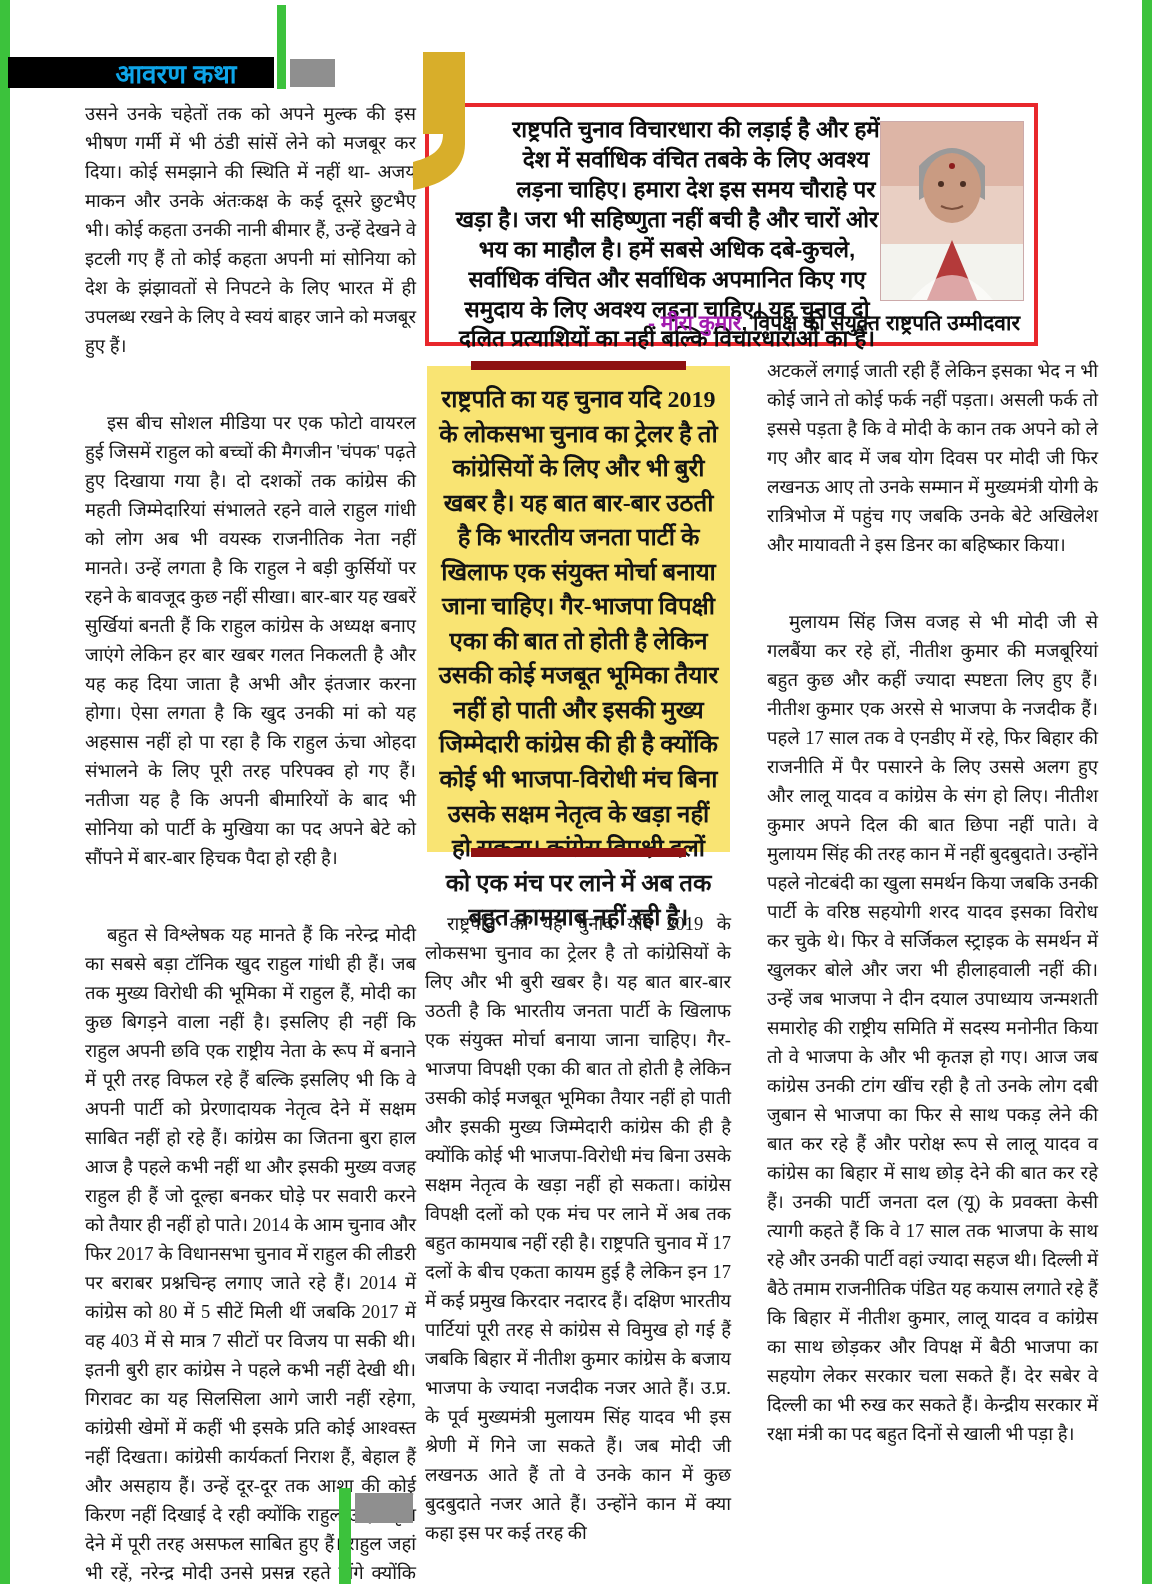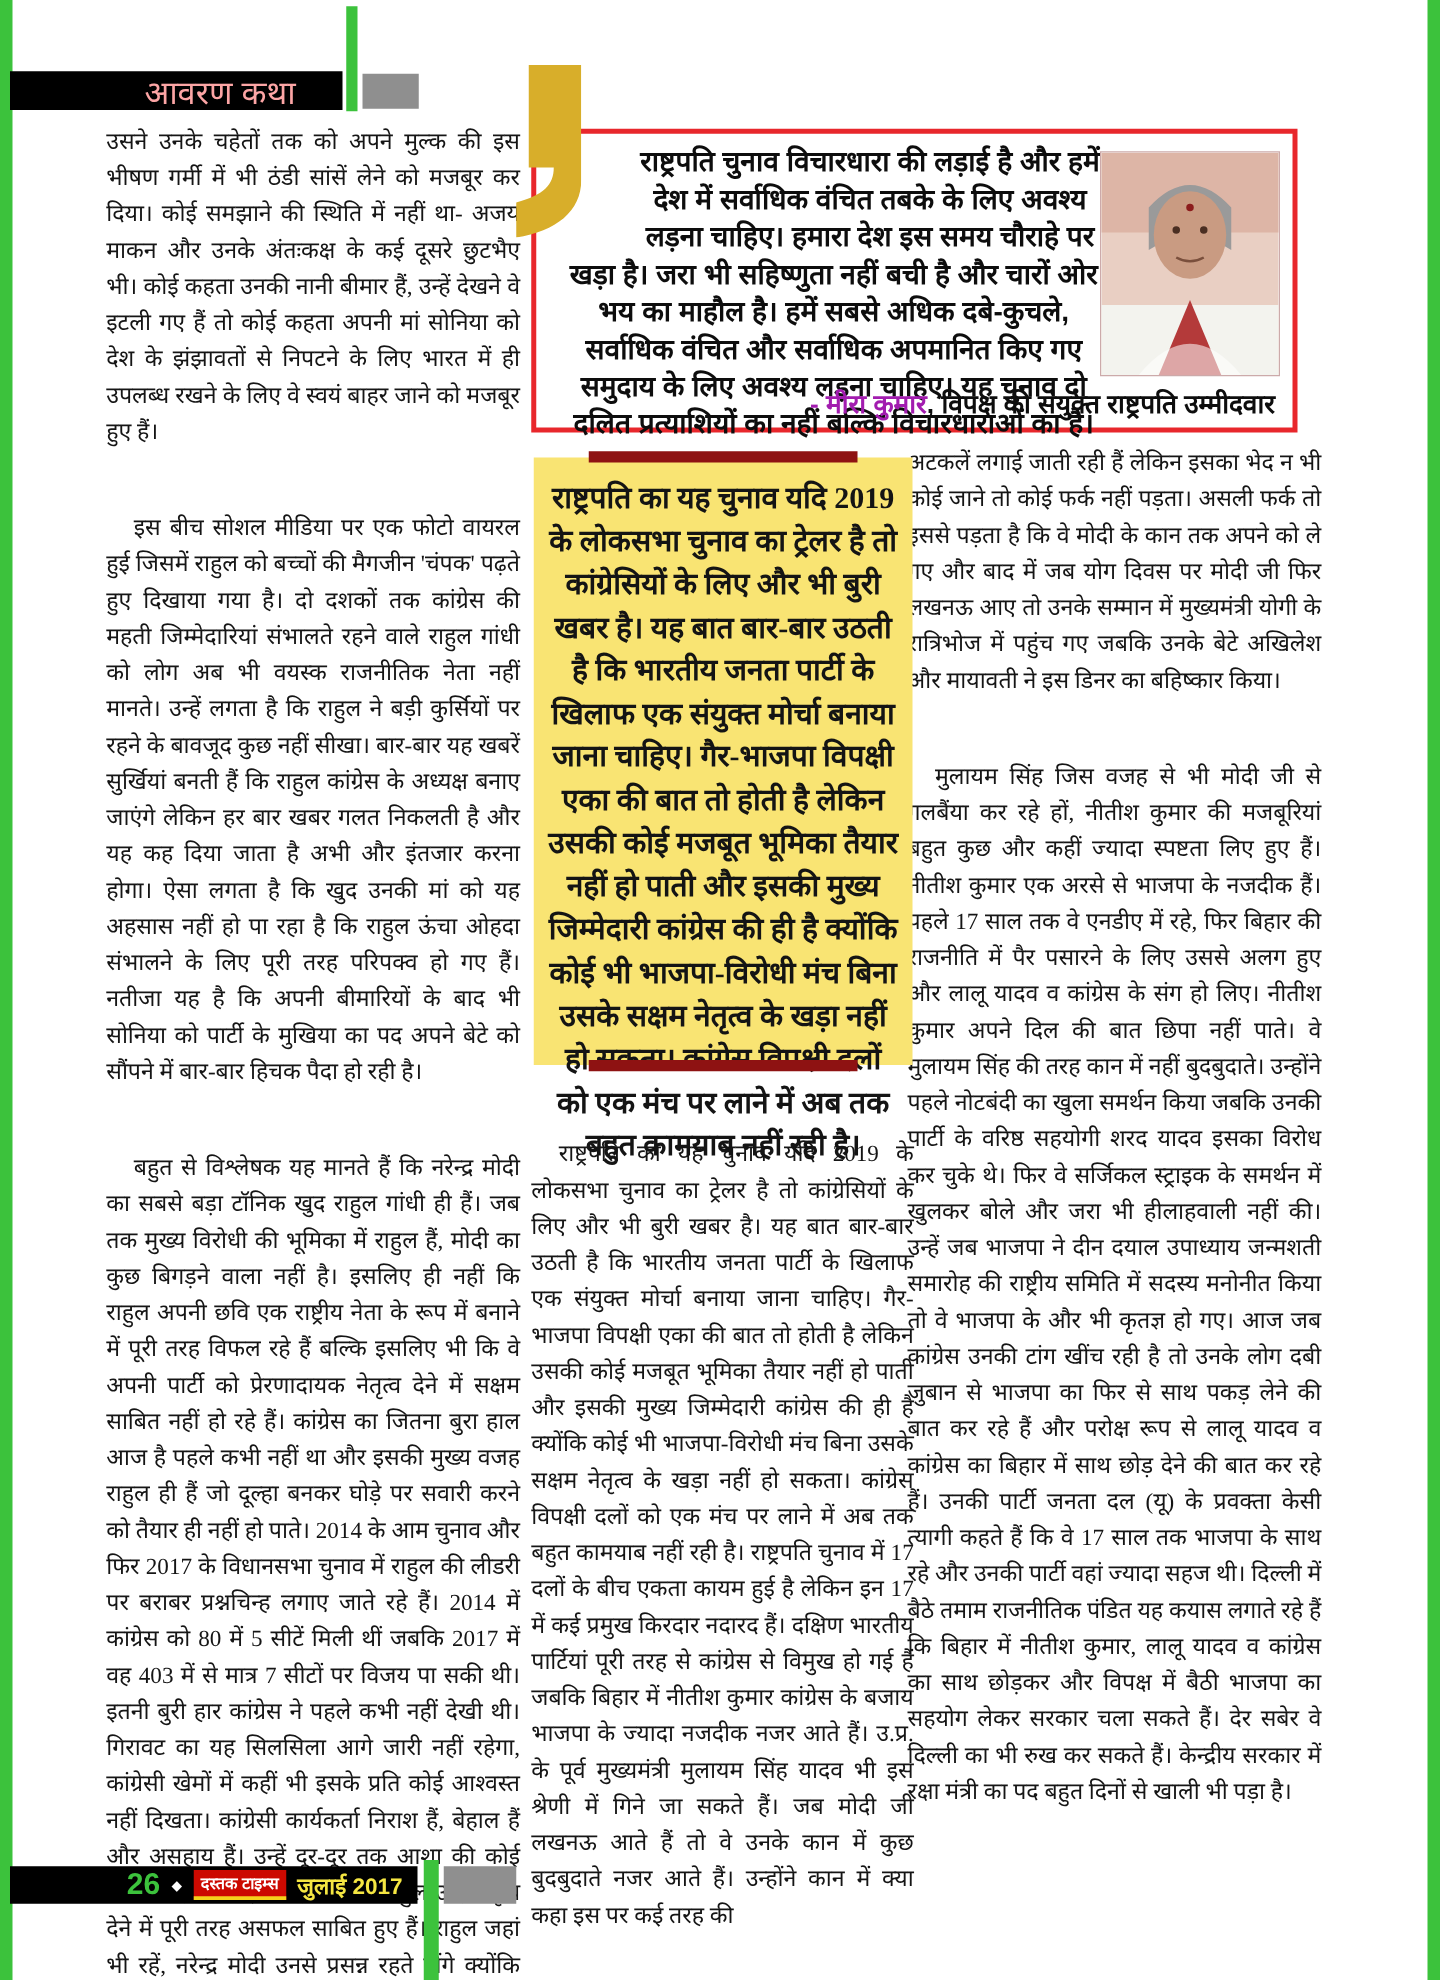--- a/index.html
+++ b/index.html
@@ -3,40 +3,40 @@
 <meta charset="utf-8">
 <style>
   html,body{margin:0;padding:0;background:#fff;}
   .page{position:relative;width:1152px;height:1584px;background:#ffffff;overflow:hidden;
         font-family:"Liberation Serif","DejaVu Serif",serif;color:#111;}
   .abs{position:absolute;}
   
   .edge{background:#3cc23c;}
   
   .header-bar{left:8px;top:57px;width:266px;height:31px;background:#000;display:flex;align-items:center;justify-content:center;}
-  .header-title{color:#fca5a5;font-family:"Liberation Sans","DejaVu Sans",sans-serif;font-weight:normal;font-size:26px;padding-left:70px;white-space:nowrap;}
+  .header-title{color:#0ea5e9;font-family:"Liberation Sans","DejaVu Sans",sans-serif;font-weight:bold;font-size:26px;padding-left:70px;white-space:nowrap;}
   .hdr-green{left:277px;top:5px;width:9px;height:84px;}
   .hdr-gray{left:290px;top:59px;width:45px;height:28px;background:#8f8f8f;}
   
   .gold-quote{left:393px;top:52px;width:72px;height:138px;z-index:5;}
   
   .quote-box{left:425px;top:103px;width:613px;height:243px;border:4px solid #e8272c;background:#fff;box-sizing:border-box;z-index:2;}
   .quote-text{position:absolute;left:12px;top:8px;width:452px;font-weight:bold;font-size:22.5px;line-height:1.33;color:#0d0d0d;text-align:center;
               font-family:"Liberation Sans","DejaVu Sans",sans-serif;}
   .quote-spacer{float:left;width:58px;height:64px;}
   .quote-photo{position:absolute;right:10px;top:14px;width:142px;height:178px;border:1px solid #caa;overflow:hidden;}
   .quote-attr{position:absolute;right:14px;bottom:6px;font-weight:bold;font-size:21px;font-family:"Liberation Sans","DejaVu Sans",sans-serif;color:#0d0d0d;white-space:nowrap;}
   .quote-attr .name{color:#a21caf;}
   
   .col{font-size:18.5px;line-height:29px;text-align:justify;color:#151515;}
   .col p{margin:0;}
   .col p.indent{text-indent:22px;margin-top:48px;}
   .col-left{left:85px;top:100px;width:331px;height:1392px;}
   .col-mid-text{left:425px;top:862px;width:306px;height:640px;}
-  .col-right{left:726px;top:357px;width:331px;height:1145px;}
+  .col-right{left:767px;top:357px;width:331px;height:1145px;}
   
   .highlight-box{left:427px;top:366px;width:303px;height:486px;background:#f9e473;z-index:1;}
   .hl-bar{position:absolute;left:44px;width:215px;height:9px;background:#8e1212;}
   .hl-bar.top{top:-5px;} .hl-bar.bottom{bottom:-5px;}
   .hl-text{position:absolute;left:10px;right:10px;top:16px;font-weight:bold;font-size:24px;line-height:1.44;text-align:center;color:#141414;}
   
   .footer-bar{left:8px;top:1493px;width:326px;height:30px;background:#000;display:flex;align-items:center;justify-content:flex-end;gap:9px;padding-right:12px;box-sizing:border-box;}
   .page-num{color:#3cc23c;font-family:"Liberation Sans","DejaVu Sans",sans-serif;font-weight:bold;font-size:24px;}
   .diamond{color:#fff;font-size:11px;}
   .footer-logo{background:#cc0900;color:#fff;font-family:"Liberation Sans","DejaVu Sans",sans-serif;font-weight:bold;font-size:13px;
@@ -105,22 +105,16 @@
 
   <div class="abs col col-mid-text">
     <p class="indent">राष्ट्रपति का यह चुनाव यदि 2019 के लोकसभा चुनाव का ट्रेलर है तो कांग्रेसियों के लिए और भी बुरी खबर है। यह बात बार-बार उठती है कि भारतीय जनता पार्टी के खिलाफ एक संयुक्त मोर्चा बनाया जाना चाहिए। गैर-भाजपा विपक्षी एका की बात तो होती है लेकिन उसकी कोई मजबूत भूमिका तैयार नहीं हो पाती और इसकी मुख्य जिम्मेदारी कांग्रेस की ही है क्योंकि कोई भी भाजपा-विरोधी मंच बिना उसके सक्षम नेतृत्व के खड़ा नहीं हो सकता। कांग्रेस विपक्षी दलों को एक मंच पर लाने में अब तक बहुत कामयाब नहीं रही है। राष्ट्रपति चुनाव में 17 दलों के बीच एकता कायम हुई है लेकिन इन 17 में कई प्रमुख किरदार नदारद हैं। दक्षिण भारतीय पार्टियां पूरी तरह से कांग्रेस से विमुख हो गई हैं जबकि बिहार में नीतीश कुमार कांग्रेस के बजाय भाजपा के ज्यादा नजदीक नजर आते हैं। उ.प्र. के पूर्व मुख्यमंत्री मुलायम सिंह यादव भी इस श्रेणी में गिने जा सकते हैं। जब मोदी जी लखनऊ आते हैं तो वे उनके कान में कुछ बुदबुदाते नजर आते हैं। उन्होंने कान में क्या कहा इस पर कई तरह की</p>
   </div>
 
   <div class="abs col col-right">
     <p>अटकलें लगाई जाती रही हैं लेकिन इसका भेद न भी कोई जाने तो कोई फर्क नहीं पड़ता। असली फर्क तो इससे पड़ता है कि वे मोदी के कान तक अपने को ले गए और बाद में जब योग दिवस पर मोदी जी फिर लखनऊ आए तो उनके सम्मान में मुख्यमंत्री योगी के रात्रिभोज में पहुंच गए जबकि उनके बेटे अखिलेश और मायावती ने इस डिनर का बहिष्कार किया।</p>
     <p class="indent">मुलायम सिंह जिस वजह से भी मोदी जी से गलबैंया कर रहे हों, नीतीश कुमार की मजबूरियां बहुत कुछ और कहीं ज्यादा स्पष्टता लिए हुए हैं। नीतीश कुमार एक अरसे से भाजपा के नजदीक हैं। पहले 17 साल तक वे एनडीए में रहे, फिर बिहार की राजनीति में पैर पसारने के लिए उससे अलग हुए और लालू यादव व कांग्रेस के संग हो लिए। नीतीश कुमार अपने दिल की बात छिपा नहीं पाते। वे मुलायम सिंह की तरह कान में नहीं बुदबुदाते। उन्होंने पहले नोटबंदी का खुला समर्थन किया जबकि उनकी पार्टी के वरिष्ठ सहयोगी शरद यादव इसका विरोध कर चुके थे। फिर वे सर्जिकल स्ट्राइक के समर्थन में खुलकर बोले और जरा भी हीलाहवाली नहीं की। उन्हें जब भाजपा ने दीन दयाल उपाध्याय जन्मशती समारोह की राष्ट्रीय समिति में सदस्य मनोनीत किया तो वे भाजपा के और भी कृतज्ञ हो गए। आज जब कांग्रेस उनकी टांग खींच रही है तो उनके लोग दबी जुबान से भाजपा का फिर से साथ पकड़ लेने की बात कर रहे हैं और परोक्ष रूप से लालू यादव व कांग्रेस का बिहार में साथ छोड़ देने की बात कर रहे हैं। उनकी पार्टी जनता दल (यू) के प्रवक्ता केसी त्यागी कहते हैं कि वे 17 साल तक भाजपा के साथ रहे और उनकी पार्टी वहां ज्यादा सहज थी। दिल्ली में बैठे तमाम राजनीतिक पंडित यह कयास लगाते रहे हैं कि बिहार में नीतीश कुमार, लालू यादव व कांग्रेस का साथ छोड़कर और विपक्ष में बैठी भाजपा का सहयोग लेकर सरकार चला सकते हैं। देर सबेर वे दिल्ली का भी रुख कर सकते हैं। केन्द्रीय सरकार में रक्षा मंत्री का पद बहुत दिनों से खाली भी पड़ा है।</p>
   </div>
 
-  <div class="abs footer-bar">
-    <span class="page-num">26</span>
-    <span class="diamond">◆</span>
-    <span class="footer-logo">दस्तक टाइम्स</span>
-    <span class="issue-date">जुलाई 2017</span>
-  </div>
   <div class="abs edge ftr-green"></div>
   <div class="abs ftr-gray"></div>
 
 </div>
 
 </body></html>

